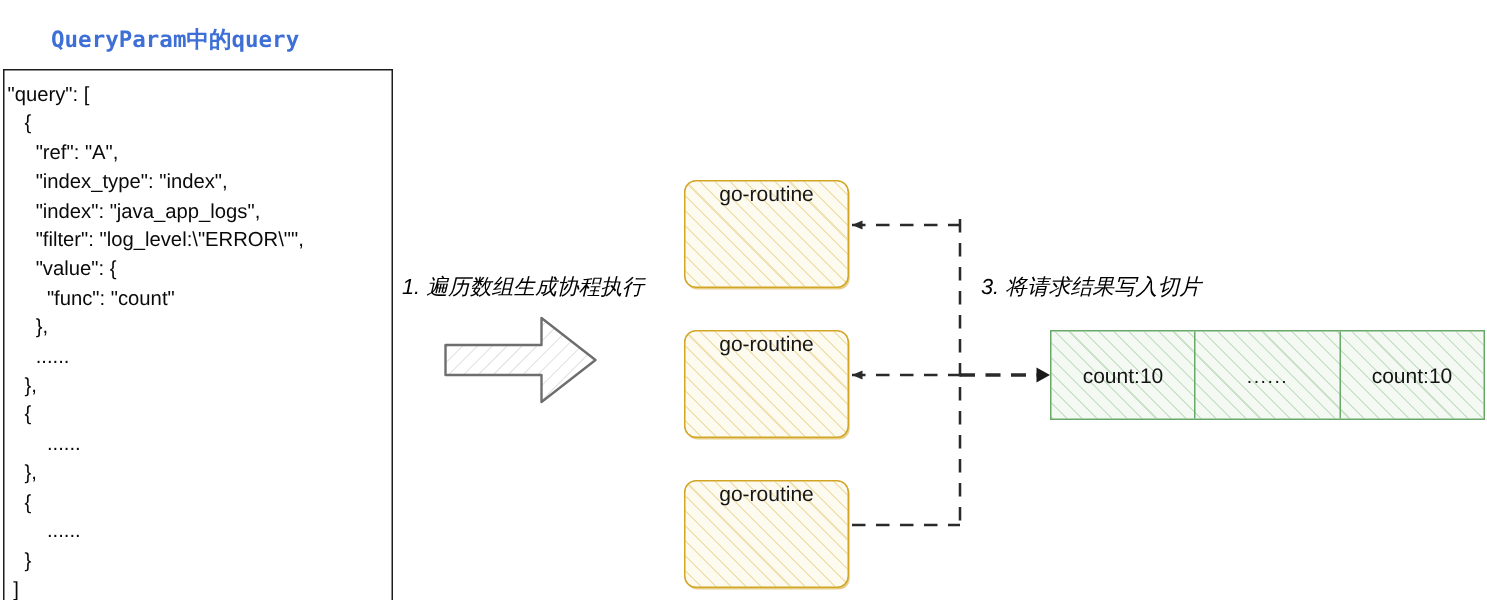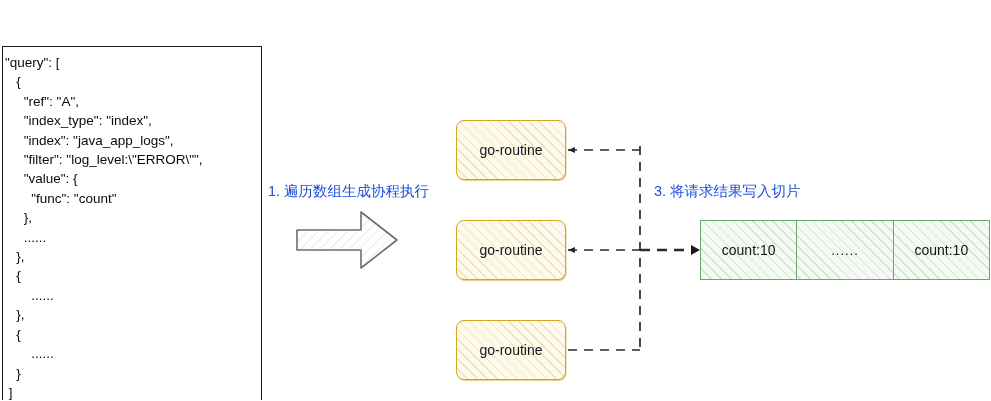--- a/index.html
+++ b/index.html
@@ -53,52 +53,52 @@
     line-height: 19.4px;
     color: #0a0a0a;
     white-space: pre;
   }
 
   
   .step-label {
     position: absolute;
     font-family: "Liberation Sans", sans-serif;
     font-size: 14.5px;
-    color: #1d4ed8;
+    color: #000000;
     white-space: nowrap;
+    font-style: italic;
   }
   #step-1-label { left: 268px; top: 182px; }
   #step-2-label { left: 654px; top: 182px; }
 
   
   #flow-arrow {
     position: absolute;
     left: 293px;
     top: 206px;
     width: 108px;
     height: 68px;
   }
 
   
   .goroutine-box {
     position: absolute;
     width: 110px;
-    height: 60px;
+    height: 72px;
     box-sizing: border-box;
     border: 1.7px solid #d2a524;
     border-radius: 8px;
     background-color: #fdfbef;
     background-image: repeating-linear-gradient(
         45deg,
         rgba(214,168,40,0.30) 0px,
         rgba(214,168,40,0.30) 1px,
         rgba(255,255,255,0) 1px,
         rgba(255,255,255,0) 7px);
     display: flex;
-    align-items: center;
     justify-content: center;
     box-shadow: 1px 1.5px 0 -0.5px rgba(210,165,36,0.55);
   }
   .goroutine-label {
     font-family: "Liberation Sans", sans-serif;
     font-size: 14px;
     color: #161616;
     background: transparent;
     padding: 0 2px;
   }
@@ -151,20 +151,21 @@
   .slice-cell.is-ellipsis .slice-cell-label {
     letter-spacing: 1px;
     font-size: 13px;
   }
 </style>
 </head>
 <body>
 
 <div class="stage">
 
+  <div id="json-panel-title">QueryParam中的query</div>
 
   <div id="json-panel">
     <pre id="json-code">"query": [
    {
      "ref": "A",
      "index_type": "index",
      "index": "java_app_logs",
      "filter": "log_level:\"ERROR\"",
      "value": {
        "func": "count"

